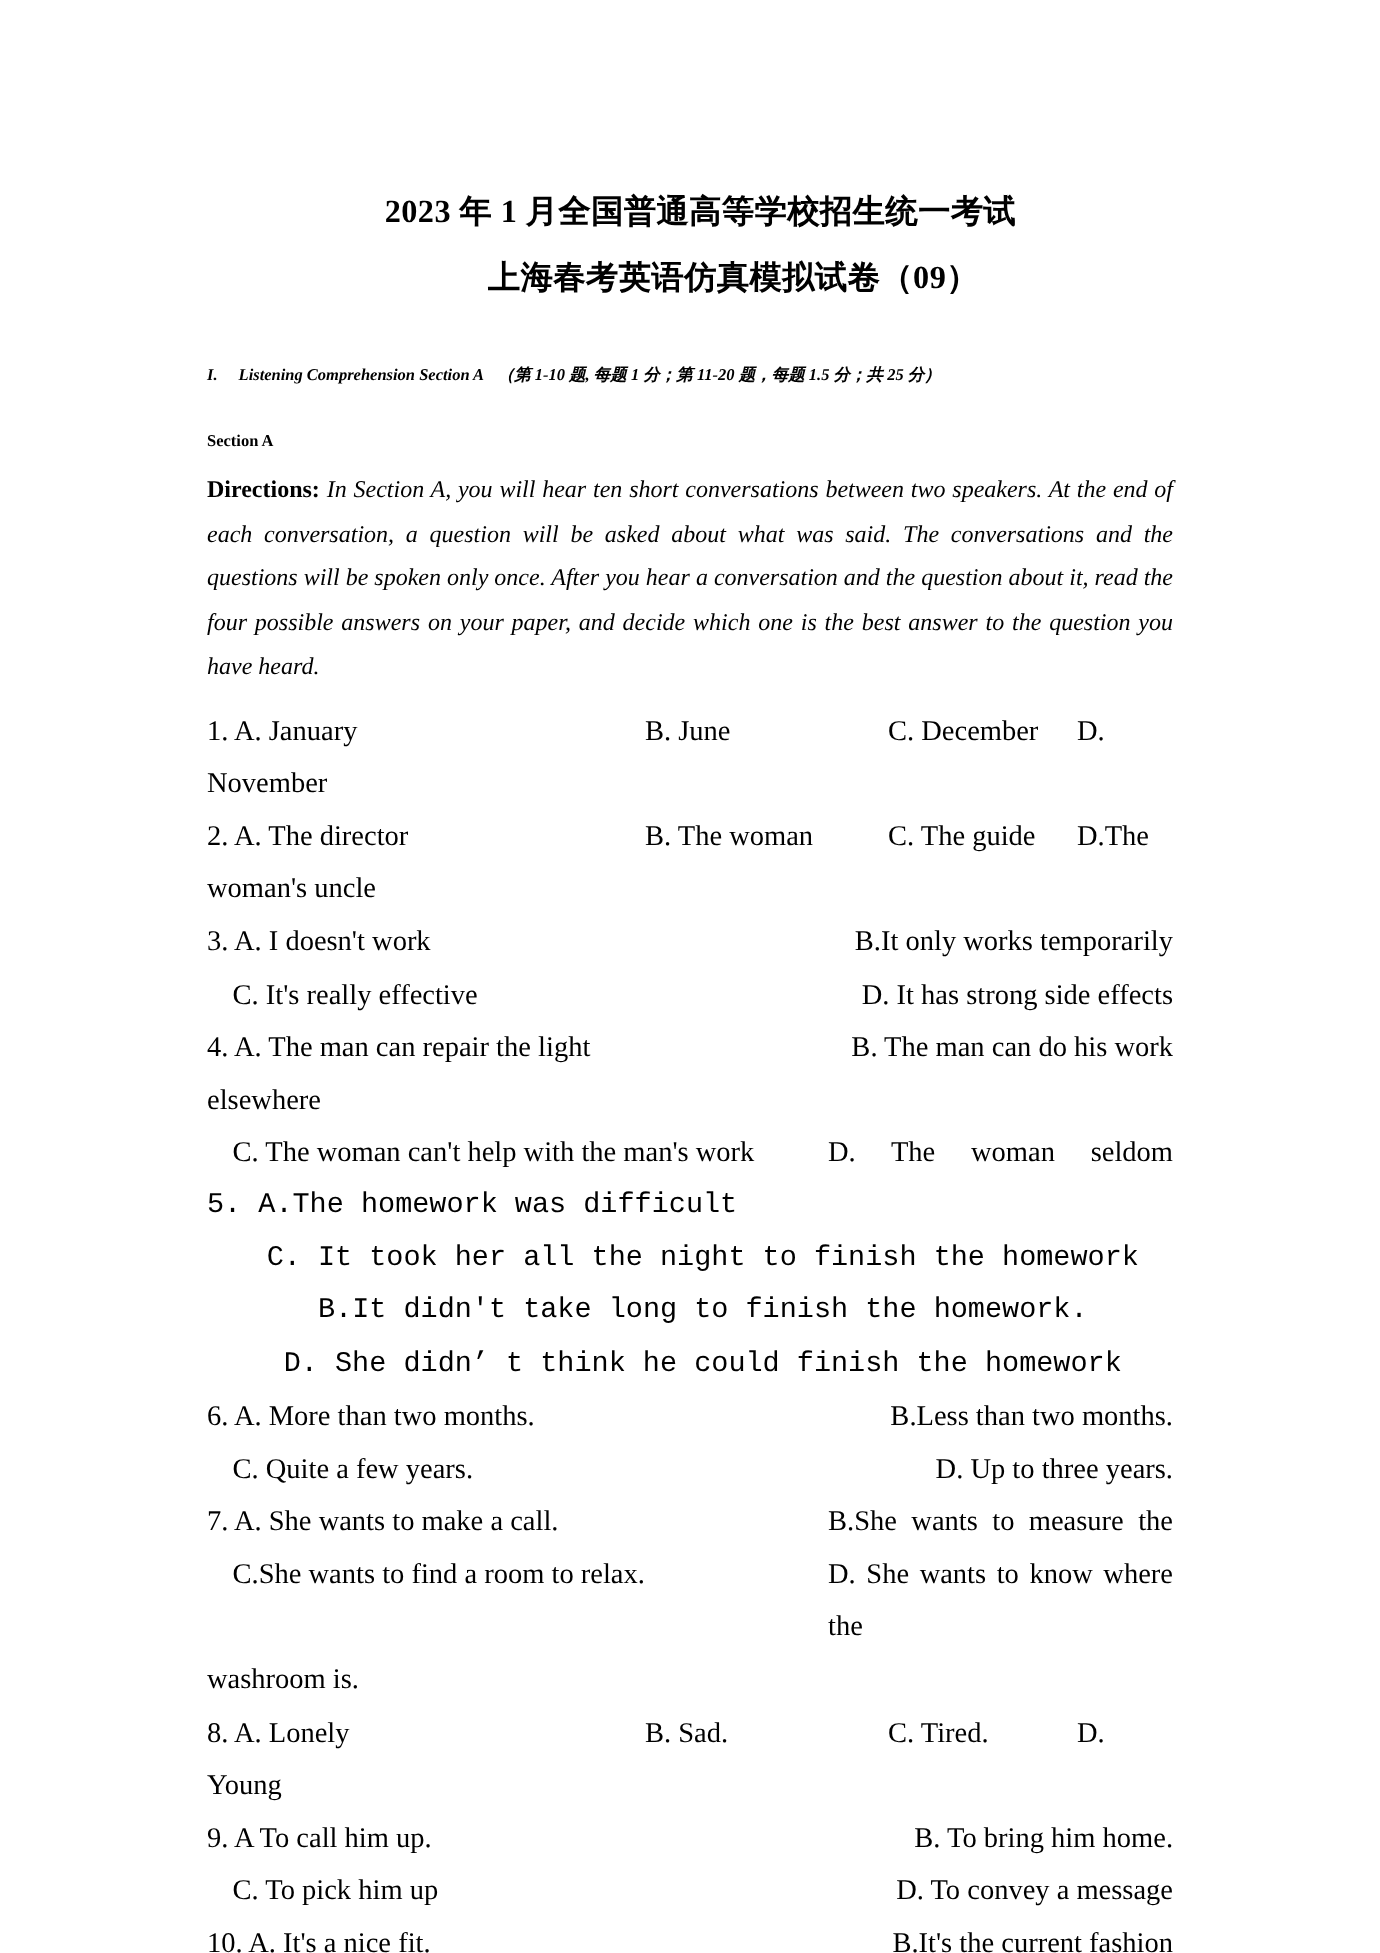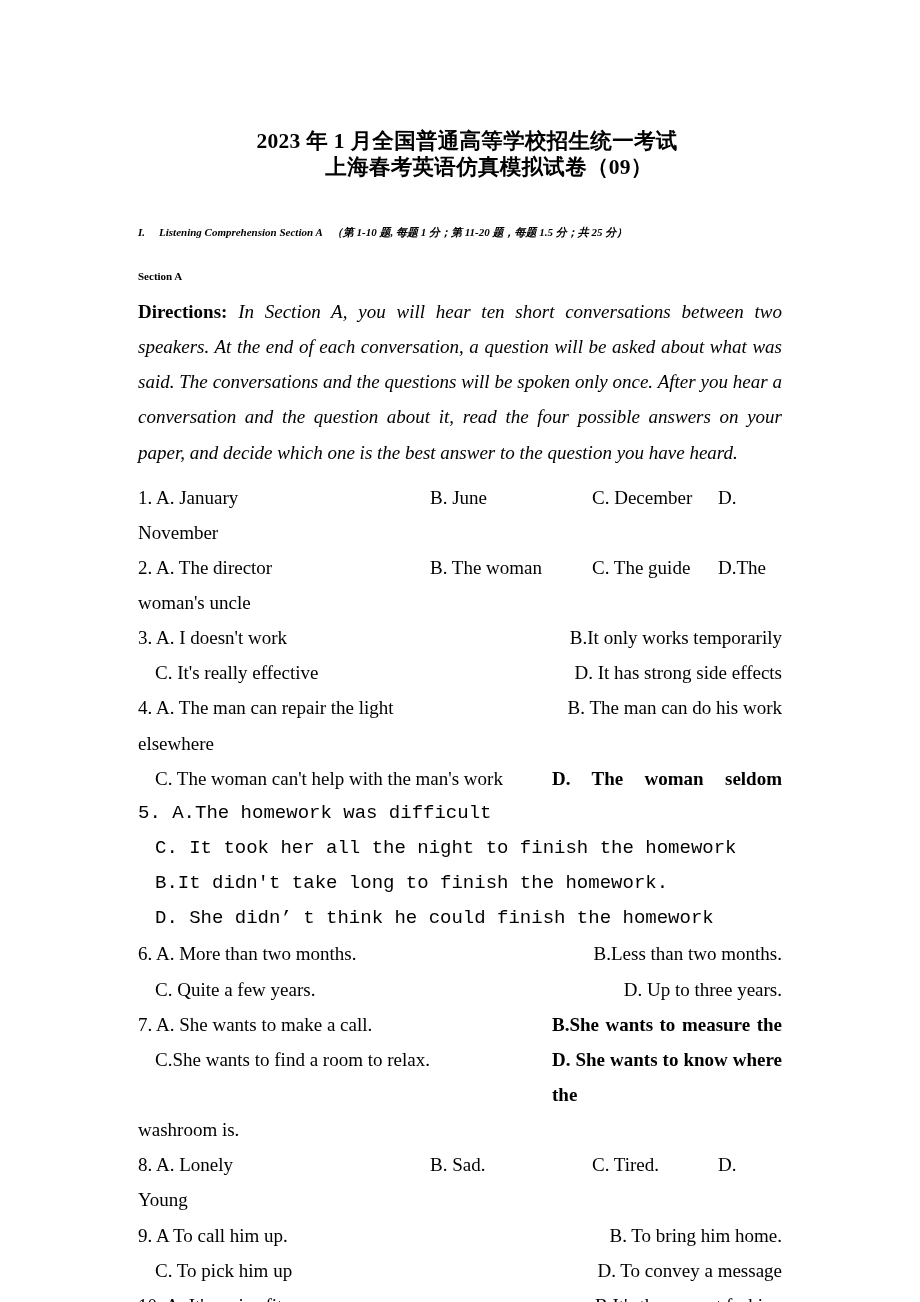--- a/index.html
+++ b/index.html
@@ -32,21 +32,21 @@
     font-weight: bold;
     font-size: 21.5px;
     letter-spacing: 0.3px;
     line-height: 1;
   }
   .title-line-1 {
     margin-top: 126px;
     padding-left: 14px;
   }
   .title-line-2 {
-    margin-top: 4px;
+    margin-top: 22px;
     padding-left: 58px;
   }
 
   
   .section-heading {
     margin-top: 44px;
     font-weight: bold;
     font-size: 11px;
     line-height: 1.85;
     text-align: justify;
@@ -58,21 +58,21 @@
   .section-label {
     margin-top: 26px;
     font-weight: bold;
     font-size: 11px;
     line-height: 1.6;
   }
 
   
   .directions {
     margin-top: 8px;
-    font-size: 19px;
+    font-size: 16px;
     line-height: 1.85;
     text-align: justify;
     text-justify: inter-word;
   }
   .directions .d-label {
     font-weight: bold;
     font-style: normal;
   }
   .directions .d-body { font-style: italic; }
 
@@ -102,23 +102,22 @@
     align-items: baseline;
     line-height: 1.85;
   }
   .splitrow .left { white-space: pre; }
   .splitrow .right { white-space: pre; text-align: right; }
   .splitrow .right.spread {
     white-space: normal;
     width: 230px;
     text-align: justify;
     text-align-last: justify;
-    font-weight: bold;
-  }
-  .indent { padding-left: 17px; }
+  }
+  .indent { padding-left: 17px; text-align: center; }
 
   
   .stackrow { display: block; line-height: 1.85; font-family: Liberation Mono, monospace; }
   .stackrow .opt { display: block; }
 
   
   .contline { display: block; line-height: 1.85; }
 </style>
 </head>
 <body>

